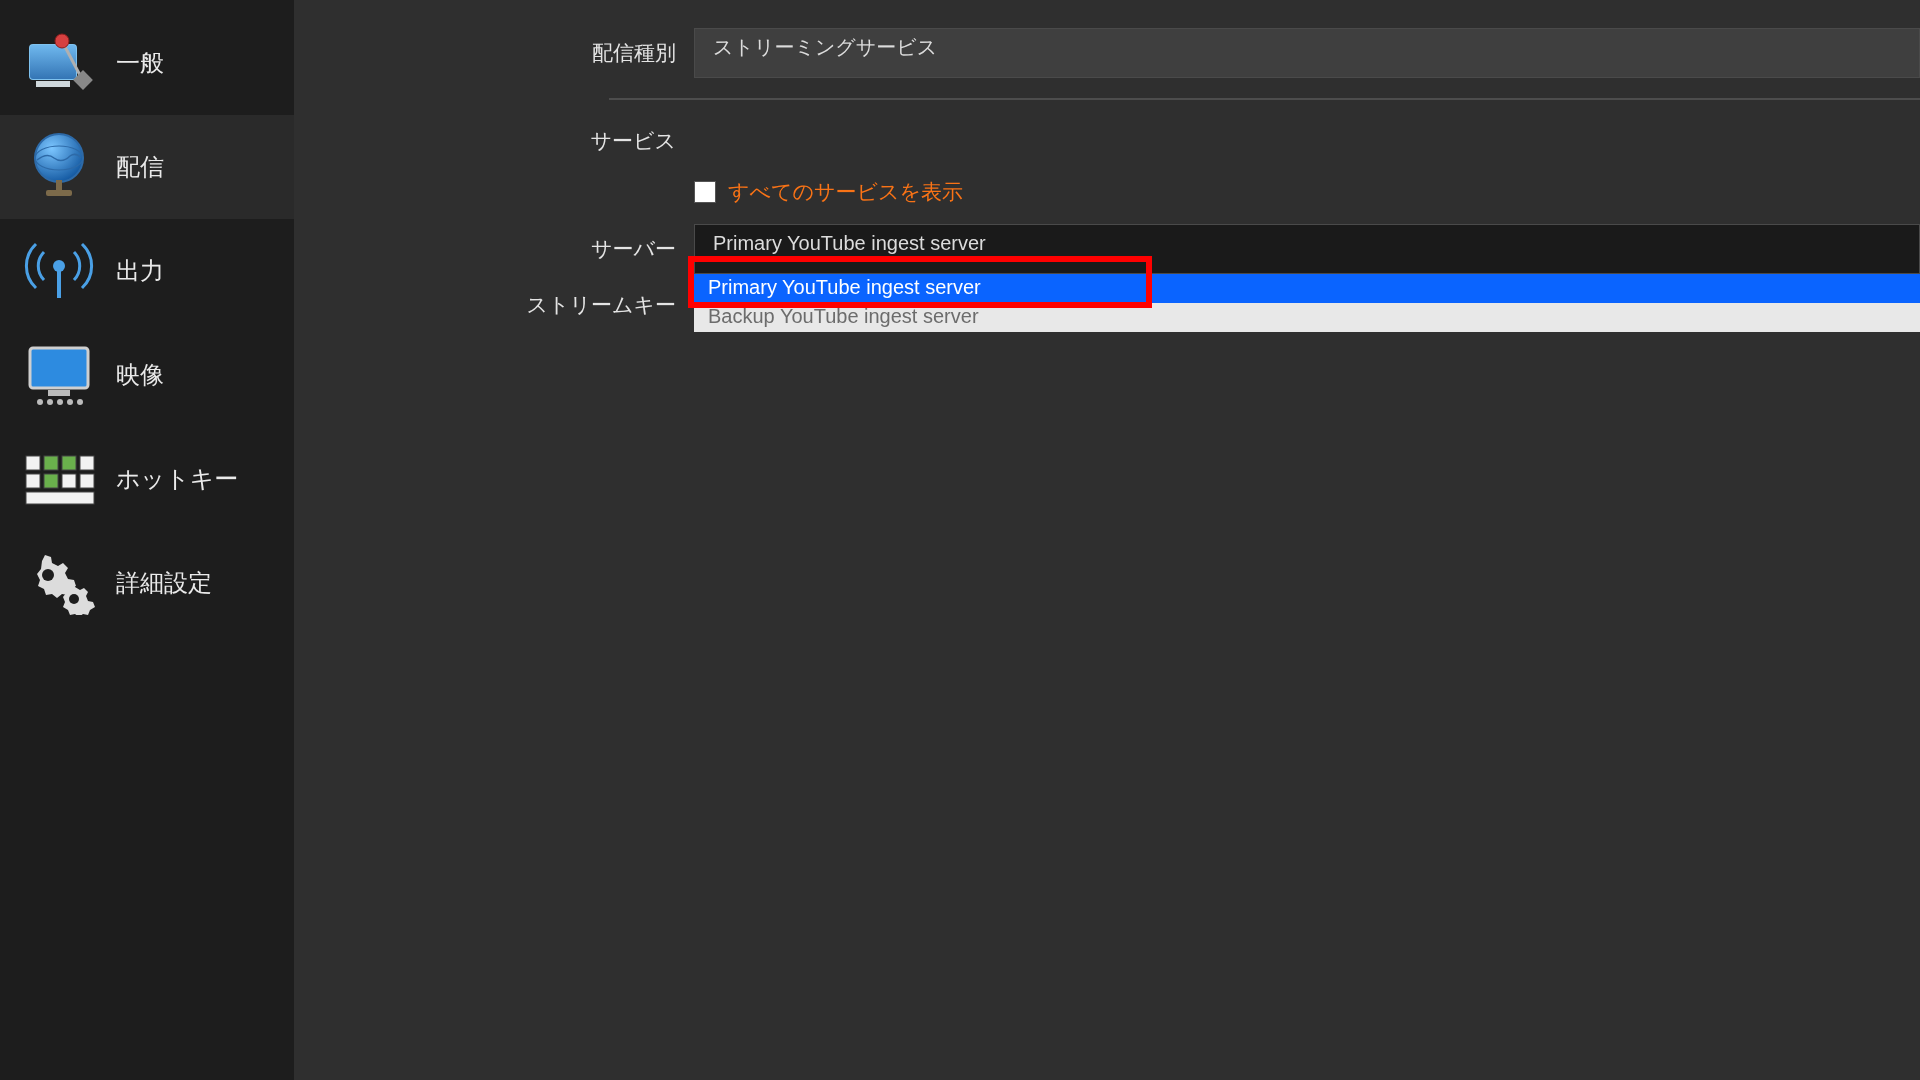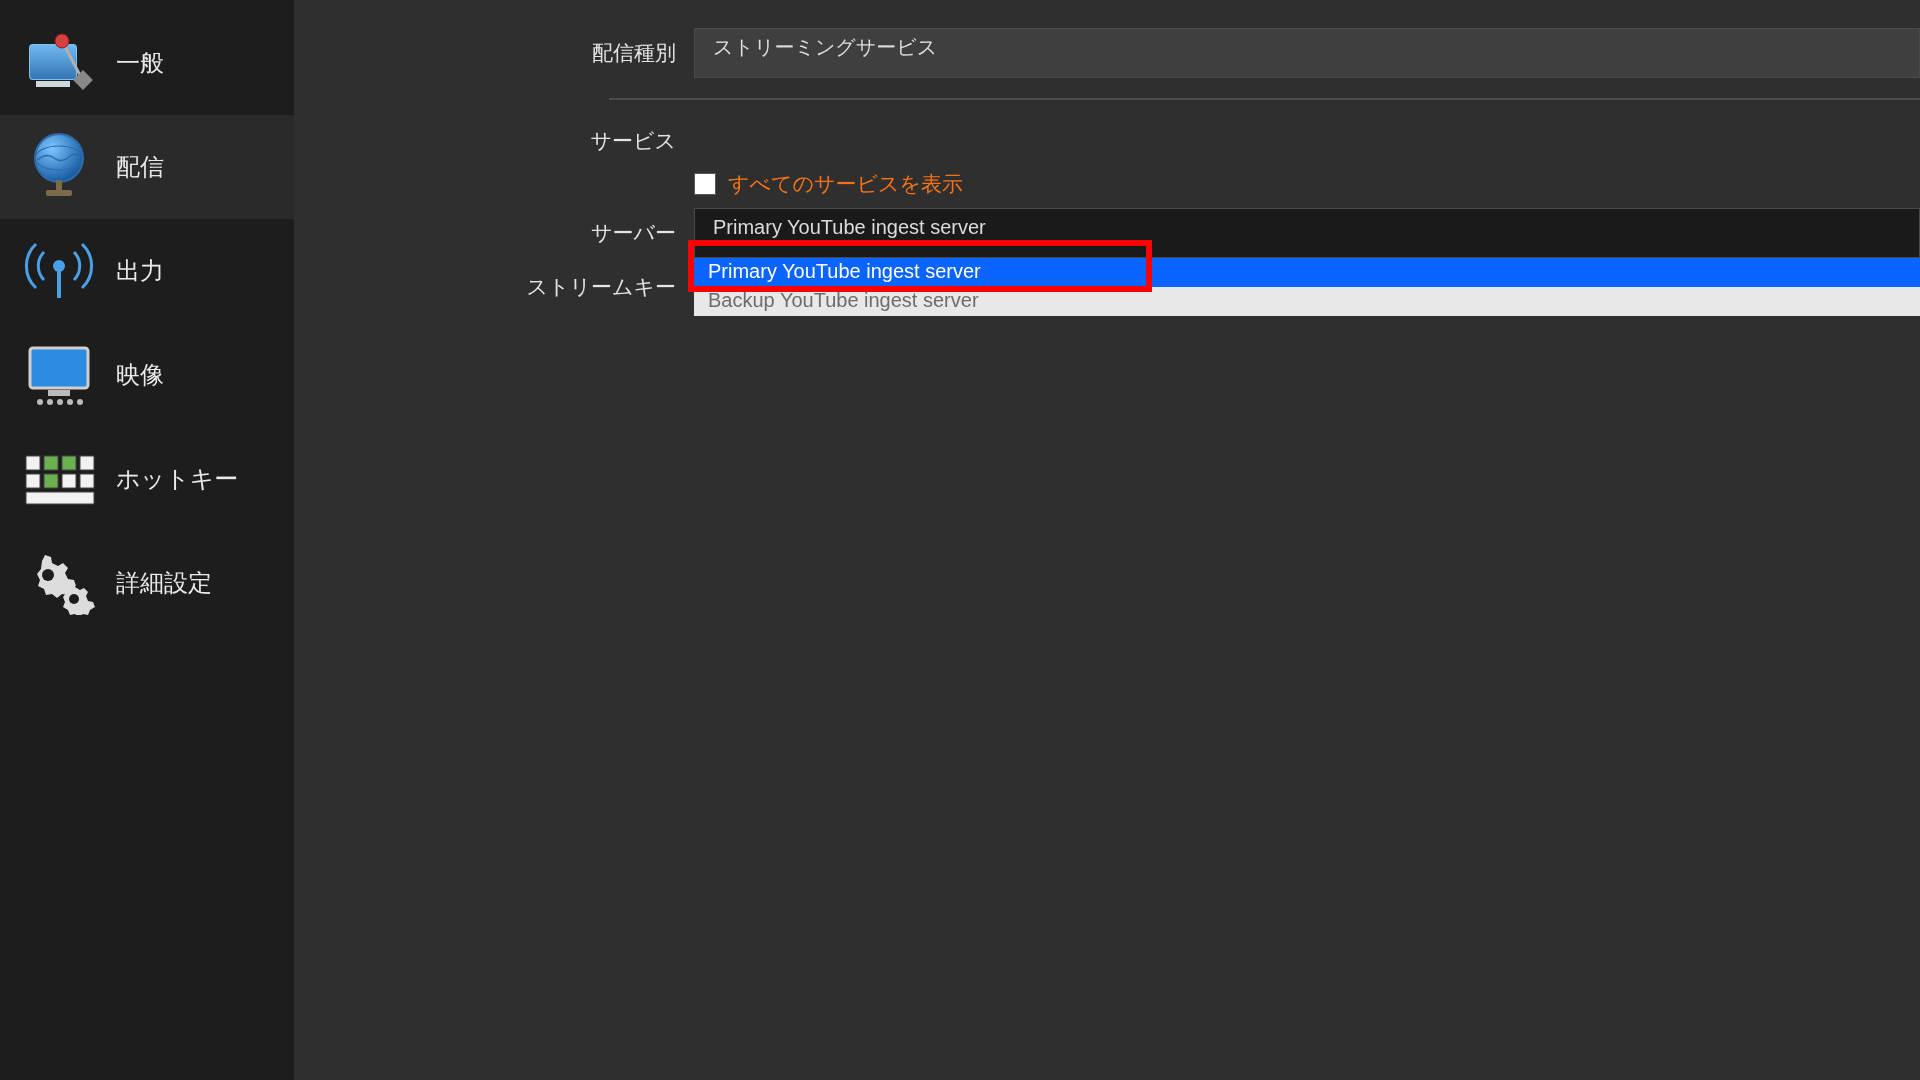--- a/index.html
+++ b/index.html
@@ -44,21 +44,21 @@
     }
     .content {
       flex: 1;
       position: relative;
       padding-top: 28px;
     }
     .form-row {
       display: flex;
       align-items: center;
       min-height: 38px;
-      margin-bottom: 4px;
+      margin-bottom: 12px;
     }
     .form-label {
       width: 400px;
       text-align: right;
       padding-right: 18px;
       font-size: 21px;
       color: #e4e4e4;
     }
     .form-field {
       flex: 1;

